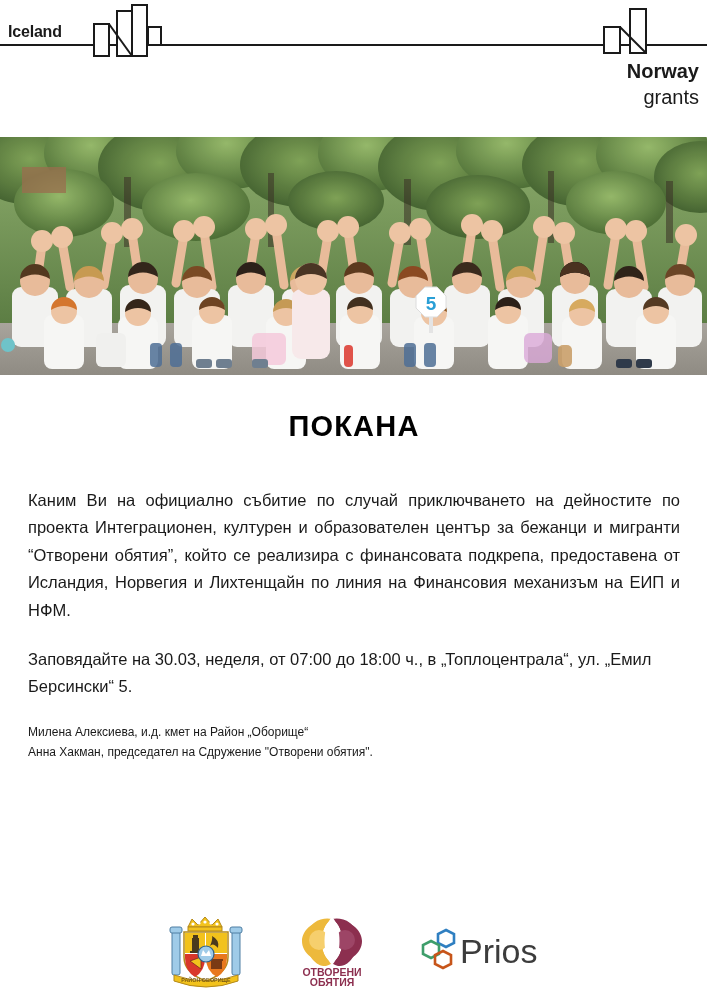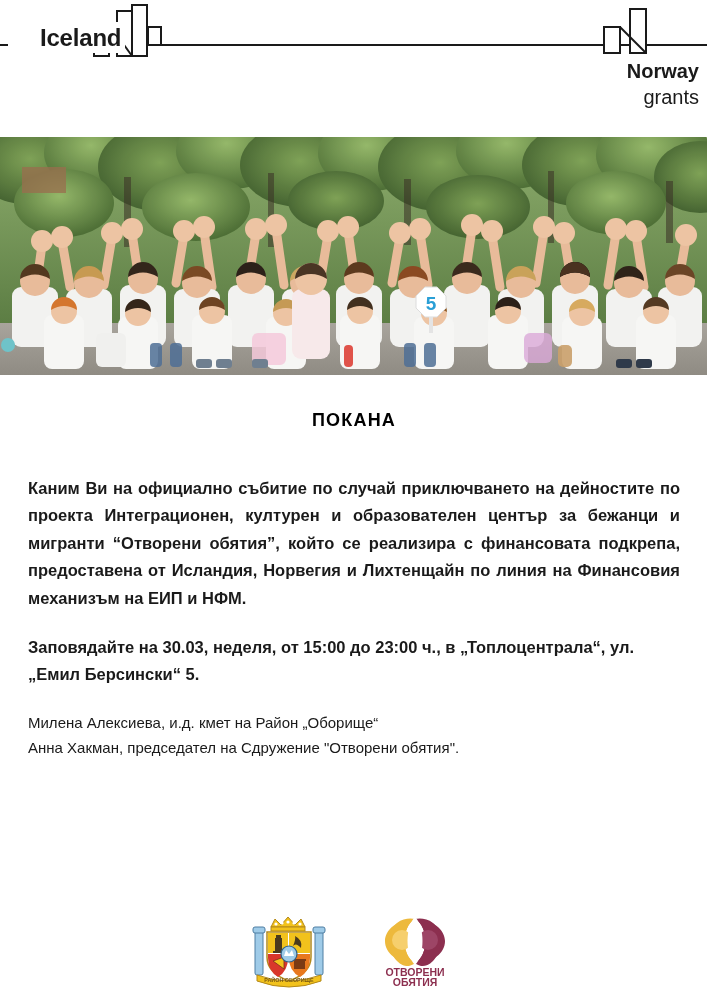--- a/index.html
+++ b/index.html
@@ -33,26 +33,25 @@
   .iceland-block {
     position: absolute;
     left: 8px;
     top: 22px;
     line-height: 1.30;
     background: #ffffff;
     padding-right: 4px;
     z-index: 3;
   }
   .iceland-block .ln {
-    font-size: 24px;
+    font-size: 16px;
     font-weight: bold;
     letter-spacing: -0.2px;
     white-space: nowrap;
     display: block;
-    margin-left: 32px;
   }
   .iceland-block .grants {
     font-weight: normal;
   }
   .norway-block {
     position: absolute;
     right: 8px;
     top: 58px;
     text-align: right;
     line-height: 1.30;
@@ -89,37 +88,36 @@
 
   
   .content {
     position: absolute;
     left: 28px;
     top: 410px;
     width: 652px;
   }
   .invite-title {
     text-align: center;
-    font-size: 18px;
+    font-size: 29px;
     font-weight: bold;
     letter-spacing: 1.2px;
     margin: 0 0 44px 0;
     color: #000000;
   }
   .para {
     font-size: 16.5px;
     line-height: 1.66;
     text-align: justify;
     margin: 0 0 22px 0;
     color: #1a1a1a;
-    font-weight: bold;
   }
   .para.last-block { text-align: left; }
   .sig-line {
-    font-size: 15px;
+    font-size: 12px;
     line-height: 1.66;
     text-align: left;
     margin: 0;
     color: #1a1a1a;
   }
   .sig-wrap { margin-top: 4px; }
 
   
   .footer {
     position: absolute;
@@ -398,21 +396,21 @@
 
     <rect x="0" y="0" width="707" height="238" fill="none"></rect>
   </svg>
 </div>
 
 <div class="content">
   <h1 class="invite-title">ПОКАНА</h1>
 
   <p class="para">Каним Ви на официално събитие по случай приключването на дейностите по проекта Интеграционен, културен и образователен център за бежанци и мигранти “Отворени обятия”, който се реализира с финансовата подкрепа, предоставена от Исландия, Норвегия и Лихтенщайн по линия на Финансовия механизъм на ЕИП и НФМ.</p>
 
-  <p class="para last-block">Заповядайте на 30.03, неделя, от 15:00 до 23:00 ч., в „Топлоцентрала“, ул. „Емил Берсински“ 5.</p>
+  <p class="para last-block">Заповядайте на 30.03, неделя, от 07:00 до 18:00 ч., в „Топлоцентрала“, ул. „Емил Берсински“ 5.</p>
 
 
   <div class="sig-wrap">
     <p class="sig-line">Милена Алексиева, и.д. кмет на Район „Оборище“</p>
     <p class="sig-line">Анна Хакман, председател на Сдружение "Отворени обятия".</p>
   </div>
 </div>
 
 <div class="footer">
 
@@ -473,14 +471,24 @@
       <path d="M44 6 C62 6 74 17 74 28 C74 40 62 50 44 50 C58 42 58 14 44 6 Z" fill="#8c2f4f"></path>
       <path d="M44 6 C58 14 58 42 44 50 C44 50 52 58 62 48 C72 38 72 18 62 10 C56 5 48 5 44 6 Z" fill="#8c2f4f"></path>
       <circle cx="57" cy="27" r="10" fill="#9d4566"></circle>
 
       <path d="M44 4 C34 14 34 42 44 52 C54 42 54 14 44 4 Z" fill="#ffffff"></path>
       <text x="44" y="63" font-family="Liberation Sans, sans-serif" font-size="10.5" font-weight="bold" fill="#8c2f4f" text-anchor="middle">ОТВОРЕНИ</text>
       <text x="44" y="73" font-family="Liberation Sans, sans-serif" font-size="10.5" font-weight="bold" fill="#8c2f4f" text-anchor="middle">ОБЯТИЯ</text>
     </svg>
   </span>
 
+  <span class="prios-wrap">
+    <svg class="flogo" width="124" height="52" viewBox="0 0 124 52" xmlns="http://www.w3.org/2000/svg">
+      <g fill="none" stroke-width="2.6">
+        <polygon points="28,6 36,10 36,19 28,23 20,19 20,10" stroke="#2f7fc1"></polygon>
+        <polygon points="13,17 21,21 21,30 13,34 5,30 5,21" stroke="#3e9e6b"></polygon>
+        <polygon points="25,27 33,31 33,40 25,44 17,40 17,31" stroke="#c7551a"></polygon>
+      </g>
+      <text x="42" y="39" font-family="Liberation Sans, sans-serif" font-size="34" fill="#3c3c3c">Prios</text>
+    </svg>
+  </span>
 
 </div>
 
 </body></html>

